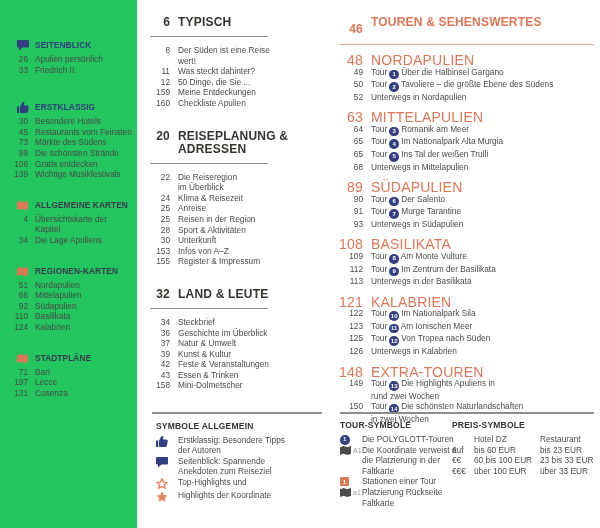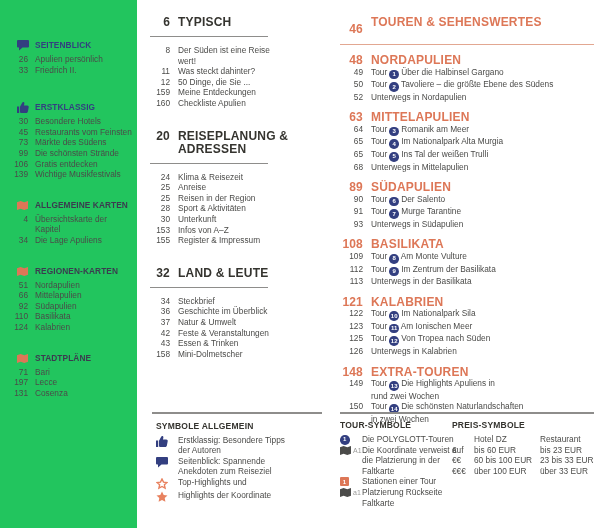--- a/index.html
+++ b/index.html
@@ -27,21 +27,21 @@
   .msec-h .t{margin-left:8px;width:112px;}
   .mrule{height:1px;background:var(--rule);width:118px;margin:7px 0 8px 2px;}
   #middle .row .num{flex:0 0 22px;}
   #middle .row .txt{margin-left:8px;}
   #right{position:absolute;left:338px;top:16px;width:258px;}
   .rhead{display:flex;font-weight:bold;font-size:12px;line-height:13px;color:var(--salmon);letter-spacing:.2px;}
   .rhead .num{flex:0 0 25px;text-align:right;margin-top:7px;}
   .rhead .t{margin-left:8px;}
   .rrule{height:1px;background:#e2a791;width:254px;margin:8px 0 0 2px;}
   .rsec{margin-top:10px;}
-  .rsec-h{display:flex;font-size:12px;font-weight:bold;line-height:10.6px;color:var(--salmon);letter-spacing:.2px;margin-bottom:1px;}
+  .rsec-h{display:flex;font-size:14px;font-weight:normal;line-height:10.6px;color:var(--salmon);letter-spacing:.2px;margin-bottom:1px;}
   .rsec-h .num{flex:0 0 25px;text-align:right;}
   .rsec-h .t{margin-left:8px;}
   #right .row .num{flex:0 0 25px;}
   #right .row .txt{margin-left:8px;}
   .tour-badge{display:inline-flex;width:9.5px;height:9.5px;border-radius:50%;background:var(--navy);
     color:#fff;font-size:6px;font-weight:bold;align-items:center;justify-content:center;
     vertical-align:-1.5px;letter-spacing:0;}
   .sq-badge{display:inline-flex;width:9px;height:9px;background:var(--salmon);color:#fff;font-size:6px;
     font-weight:bold;align-items:center;justify-content:center;vertical-align:-1px;border-radius:1px;}
   .legend-title{font-size:8.5px;font-weight:bold;color:var(--dark);letter-spacing:.2px;line-height:11px;margin-bottom:3px;}
@@ -260,20 +260,27 @@
         </span>
       </div>
     </div>
     <div class="msec">
       <div class="msec-h">
         <span class="num">20</span>
         <span class="t">REISEPLANUNG &amp; ADRESSEN</span>
       </div>
       <div class="mrule"></div>
       <div class="row">
+        <span class="num">22</span>
+        <span class="txt">
+          <div>Die Reiseregion</div>
+          <div>im Überblick</div>
+        </span>
+      </div>
+      <div class="row">
         <span class="num">24</span>
         <span class="txt">
           <div>Klima &amp; Reisezeit</div>
         </span>
       </div>
       <div class="row">
         <span class="num">25</span>
         <span class="txt">
           <div>Anreise</div>
         </span>
@@ -324,20 +331,26 @@
       <div class="row">
         <span class="num">36</span>
         <span class="txt">
           <div>Geschichte im Überblick</div>
         </span>
       </div>
       <div class="row">
         <span class="num">37</span>
         <span class="txt">
           <div>Natur &amp; Umwelt</div>
+        </span>
+      </div>
+      <div class="row">
+        <span class="num">39</span>
+        <span class="txt">
+          <div>Kunst &amp; Kultur</div>
         </span>
       </div>
       <div class="row">
         <span class="num">42</span>
         <span class="txt">
           <div>Feste &amp; Veranstaltungen</div>
         </span>
       </div>
       <div class="row">
         <span class="num">43</span>

